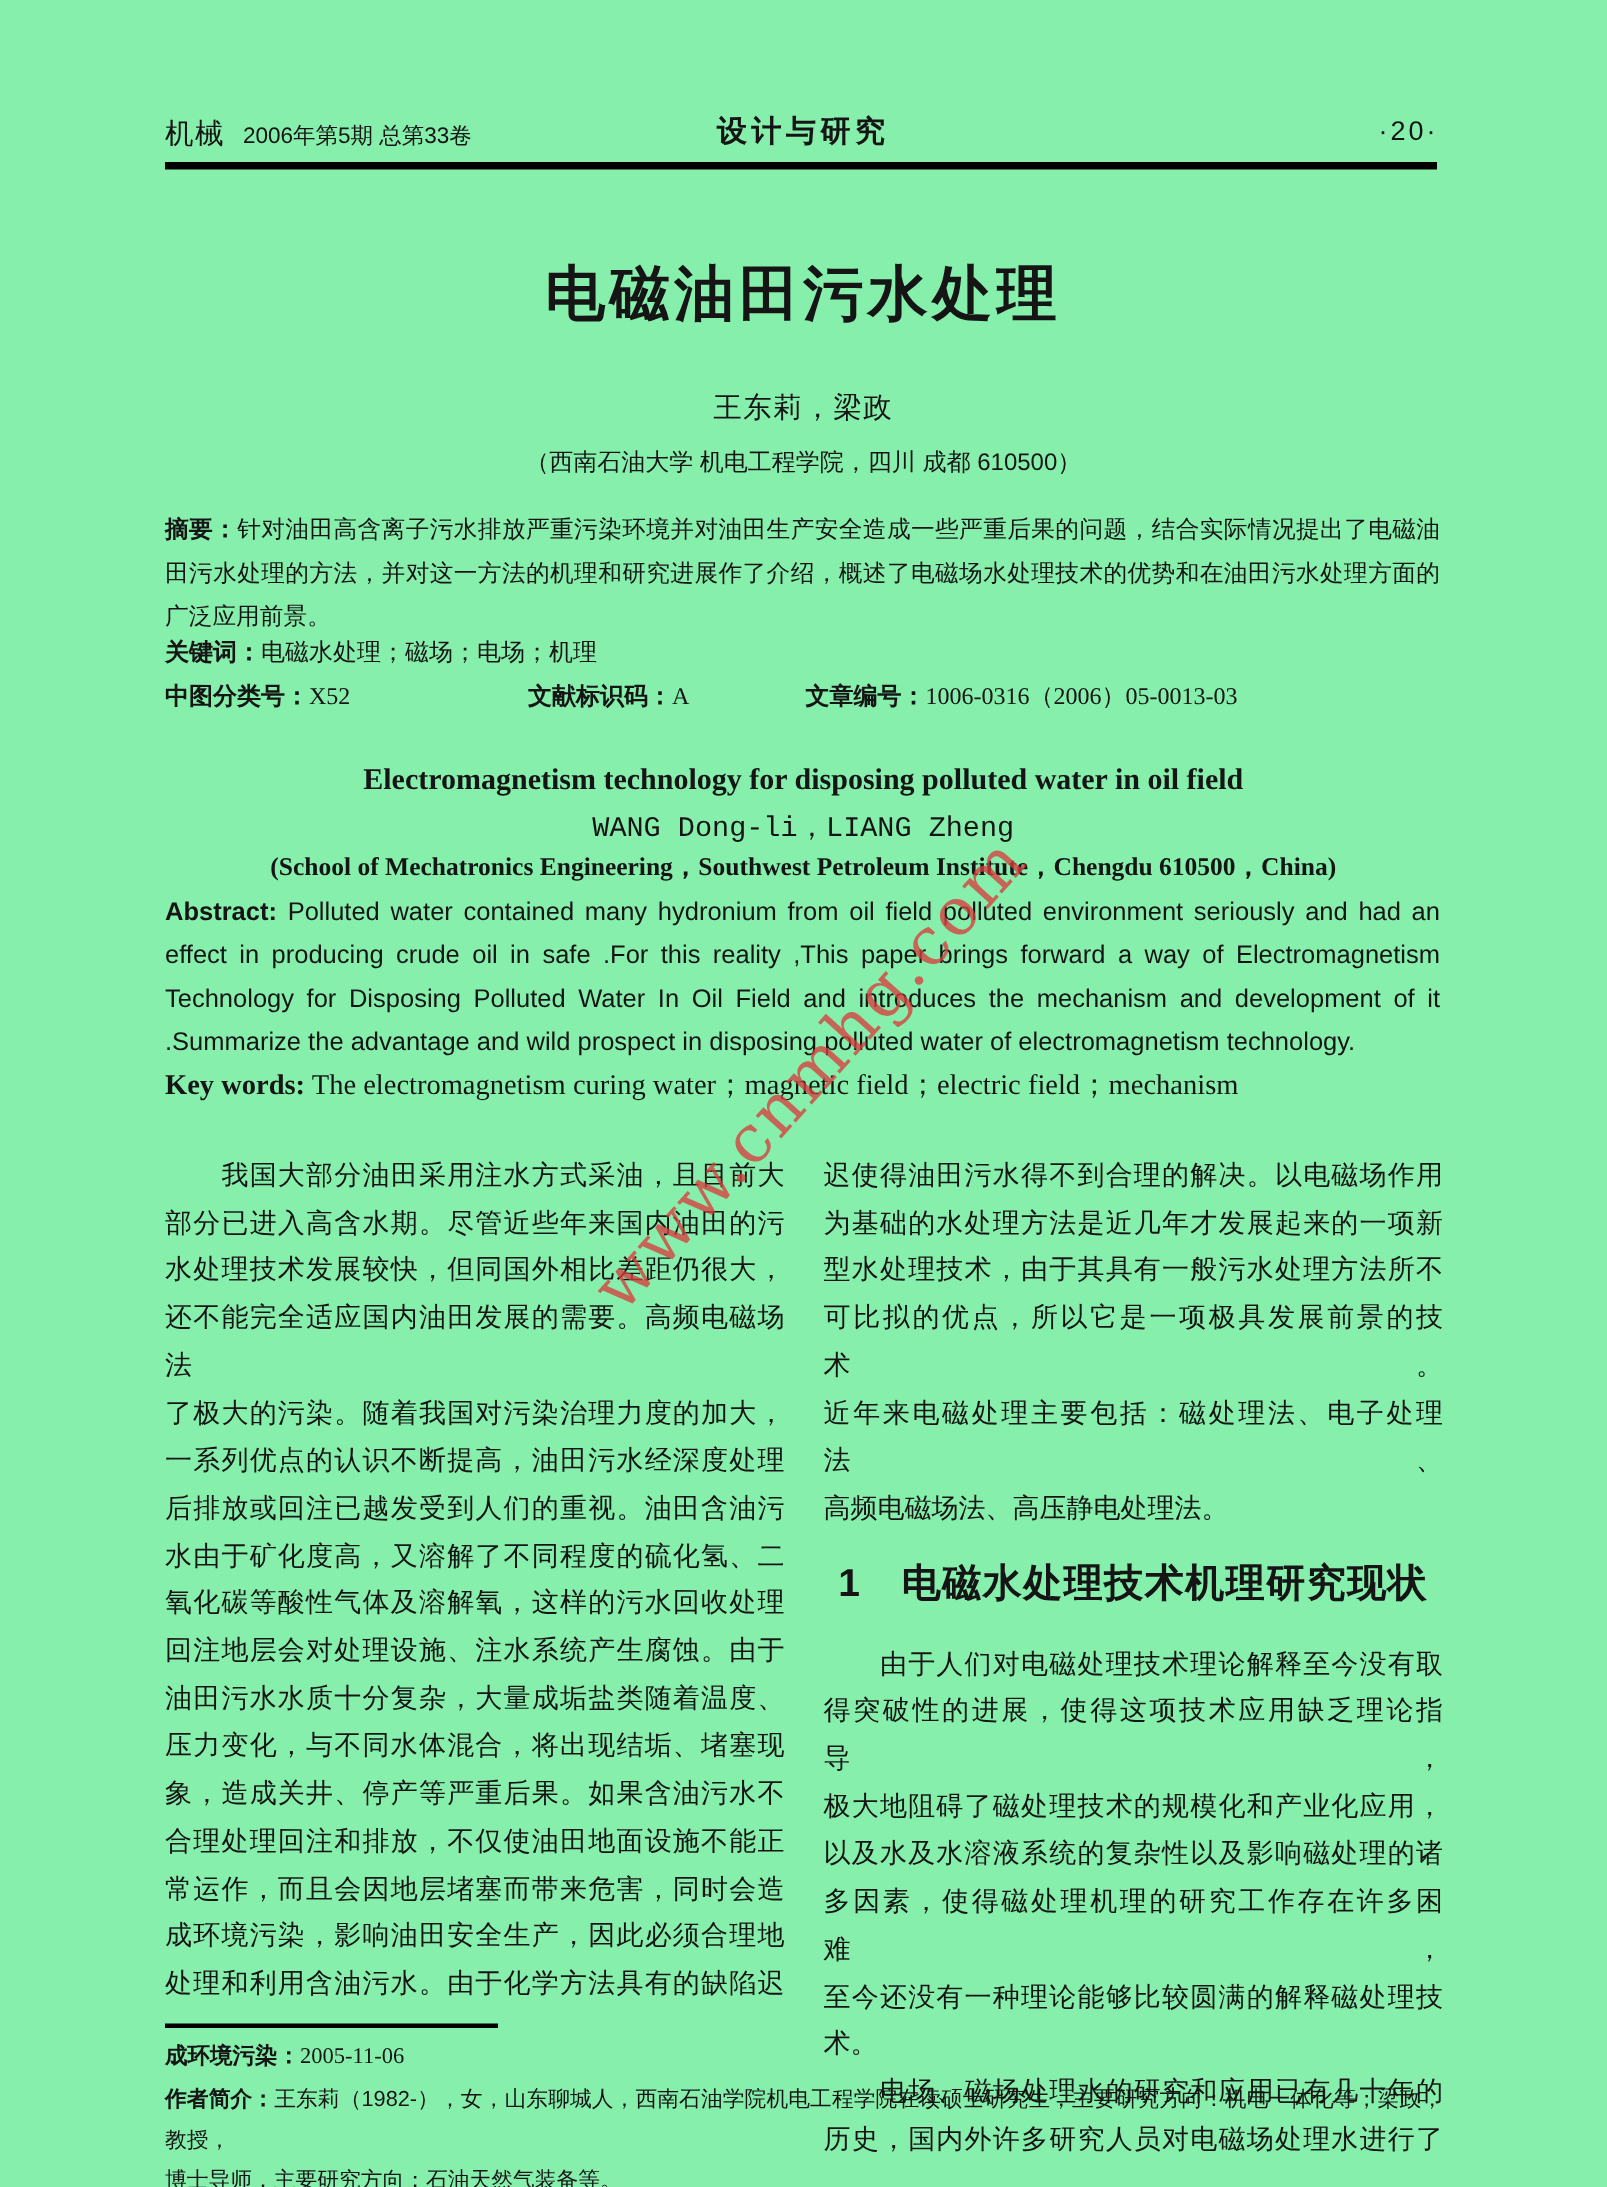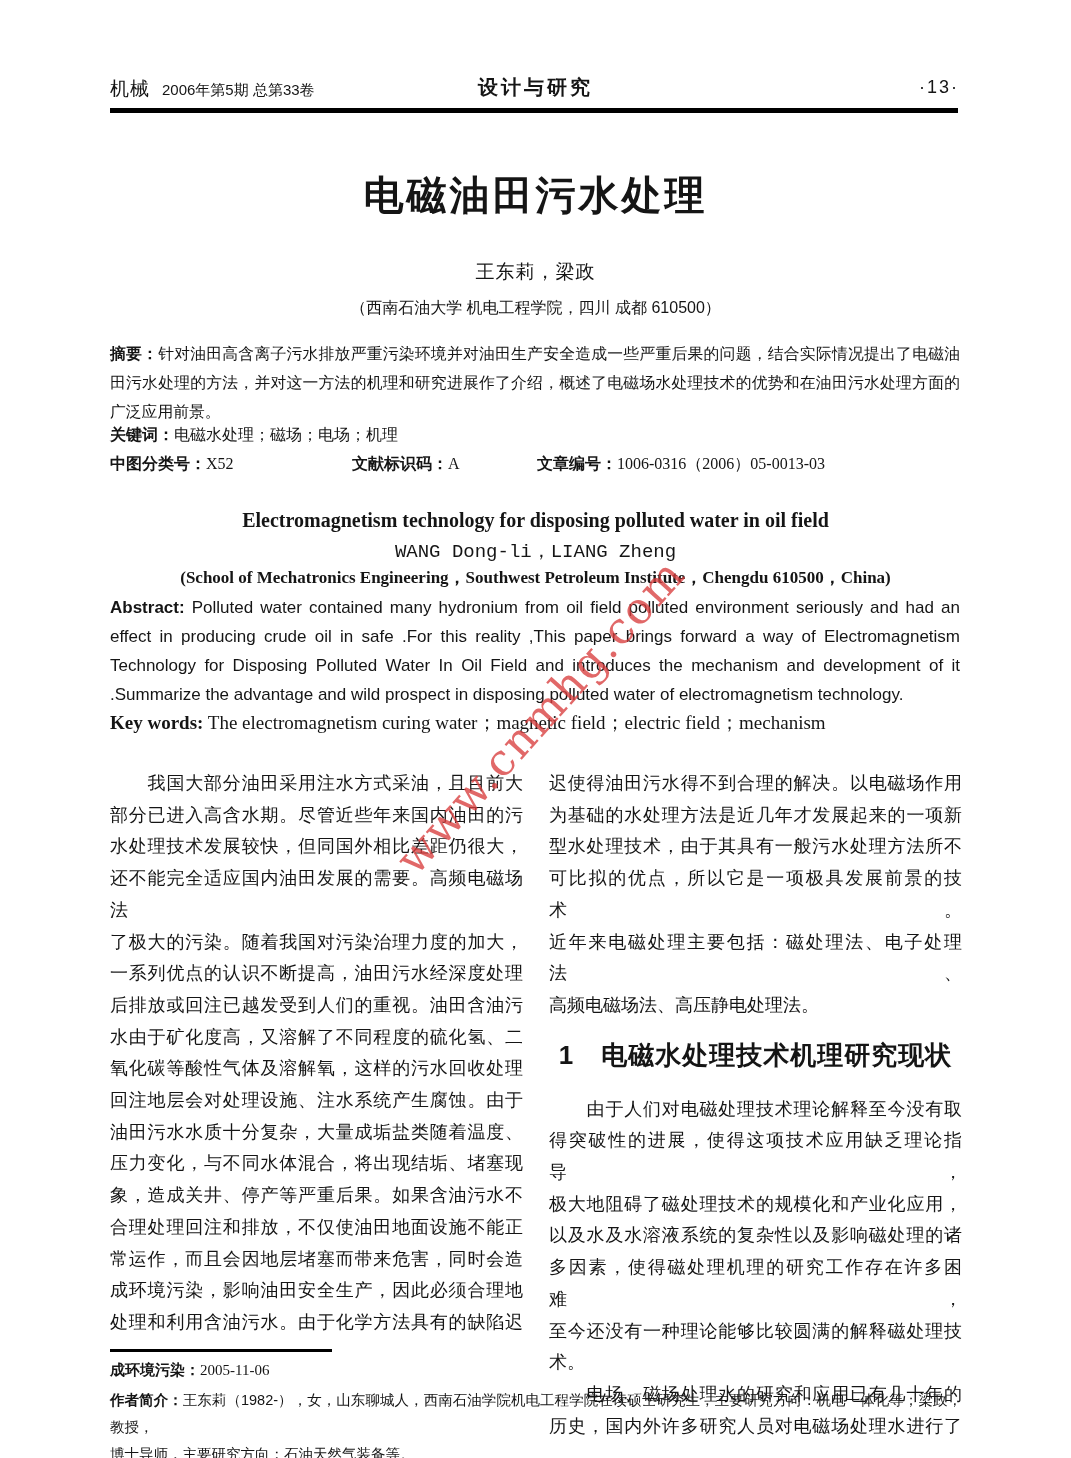--- a/index.html
+++ b/index.html
@@ -1,18 +1,18 @@
 <!DOCTYPE html>
 <html><head>
 <meta charset="utf-8">
 <style>
   html,body { margin:0; padding:0; background:#e8e8e8; }
   .page {
     position:relative; width:1071px; height:1458px; margin:0 auto;
-    background:#ffffff; overflow:hidden; color:#151515;
+    background:#86efac; overflow:hidden; color:#151515;
     font-family:"Liberation Sans", sans-serif;
   }
   .abs { position:absolute; }
   .center { width:100%; text-align:center; }
   .bl { font-weight:bold; }
   .serif { font-family:Liberation Serif, serif; }
 
   
   .hdr-left  { left:110px; top:76px; font-size:15px; white-space:nowrap; }
   .hdr-left .journal { font-size:19px; margin-right:12px; letter-spacing:1px; }
@@ -65,21 +65,21 @@
 </style>
 </head>
 <body>
 
 <div class="page">
 
   <div class="abs hdr-left">
     <span class="journal">机械</span><span>2006年第5期 总第33卷</span>
   </div>
   <div class="abs center hdr-center">设计与研究</div>
-  <div class="abs hdr-right">·13·</div>
+  <div class="abs hdr-right">·20·</div>
   <div class="abs rule-top"></div>
 
   <div class="abs center title-cn">电磁油田污水处理</div>
   <div class="abs center authors-cn">王东莉，梁政</div>
   <div class="abs center affil-cn">（西南石油大学 机电工程学院，四川 成都 610500）</div>
 
   <div class="abs abs-cn"><span class="bl">摘要：</span><span>针对油田高含离子污水排放严重污染环境并对油田生产安全造成一些严重后果的问题，结合实际情况提出了电磁油田污水处理的方法，并对这一方法的机理和研究进展作了介绍，概述了电磁场水处理技术的优势和在油田污水处理方面的广泛应用前景。</span></div>
 
   <div class="abs kw-cn"><span class="bl">关键词：</span><span>电磁水处理；磁场；电场；机理</span></div>
 

